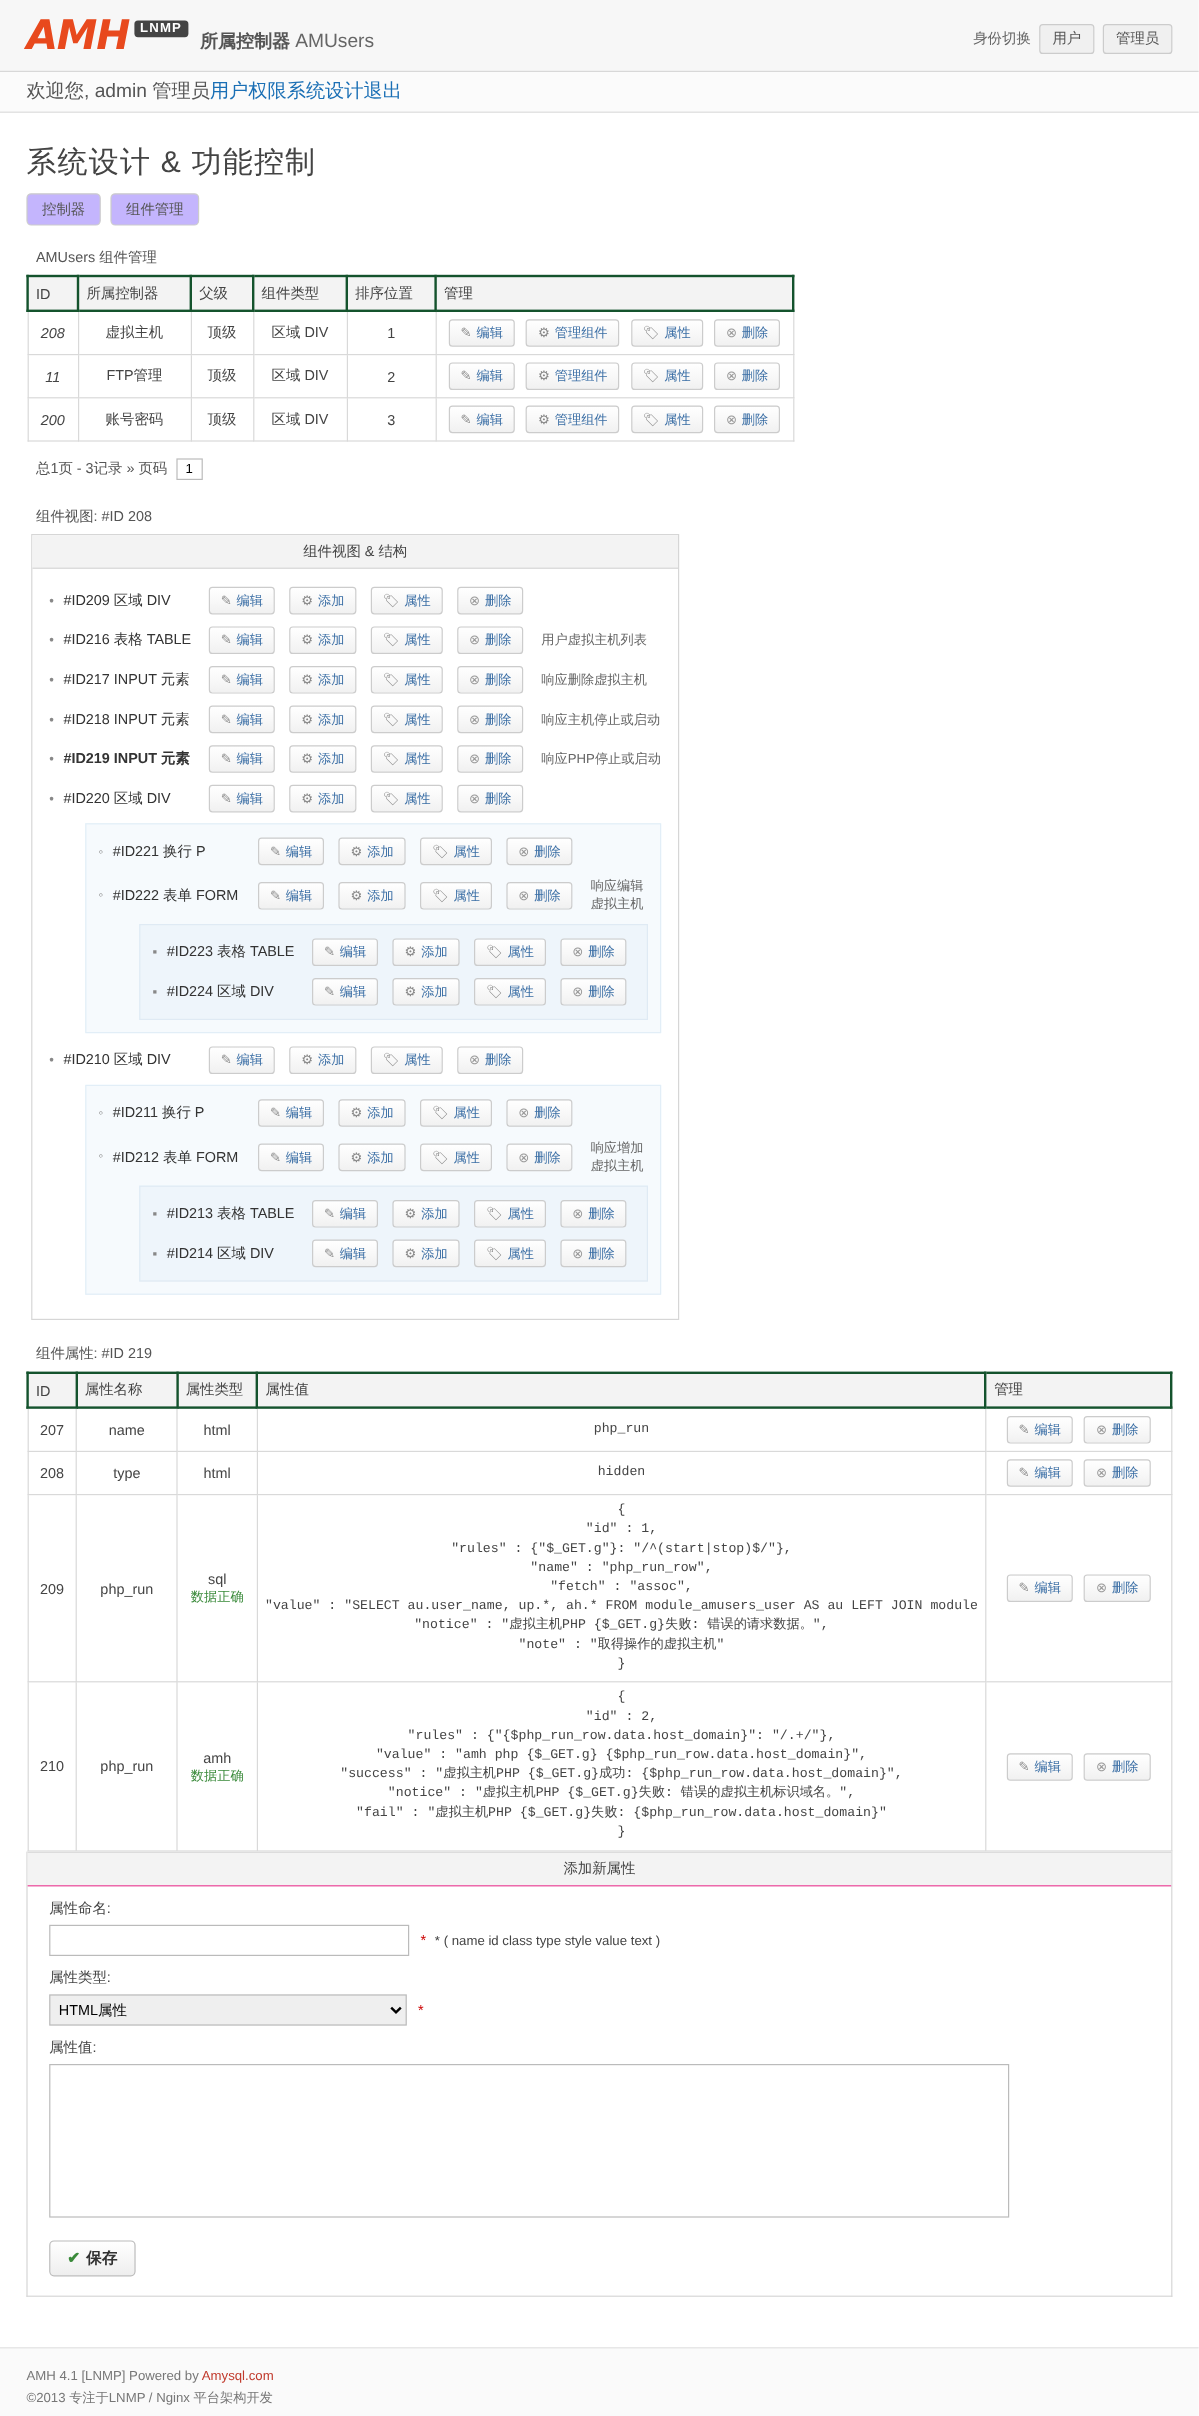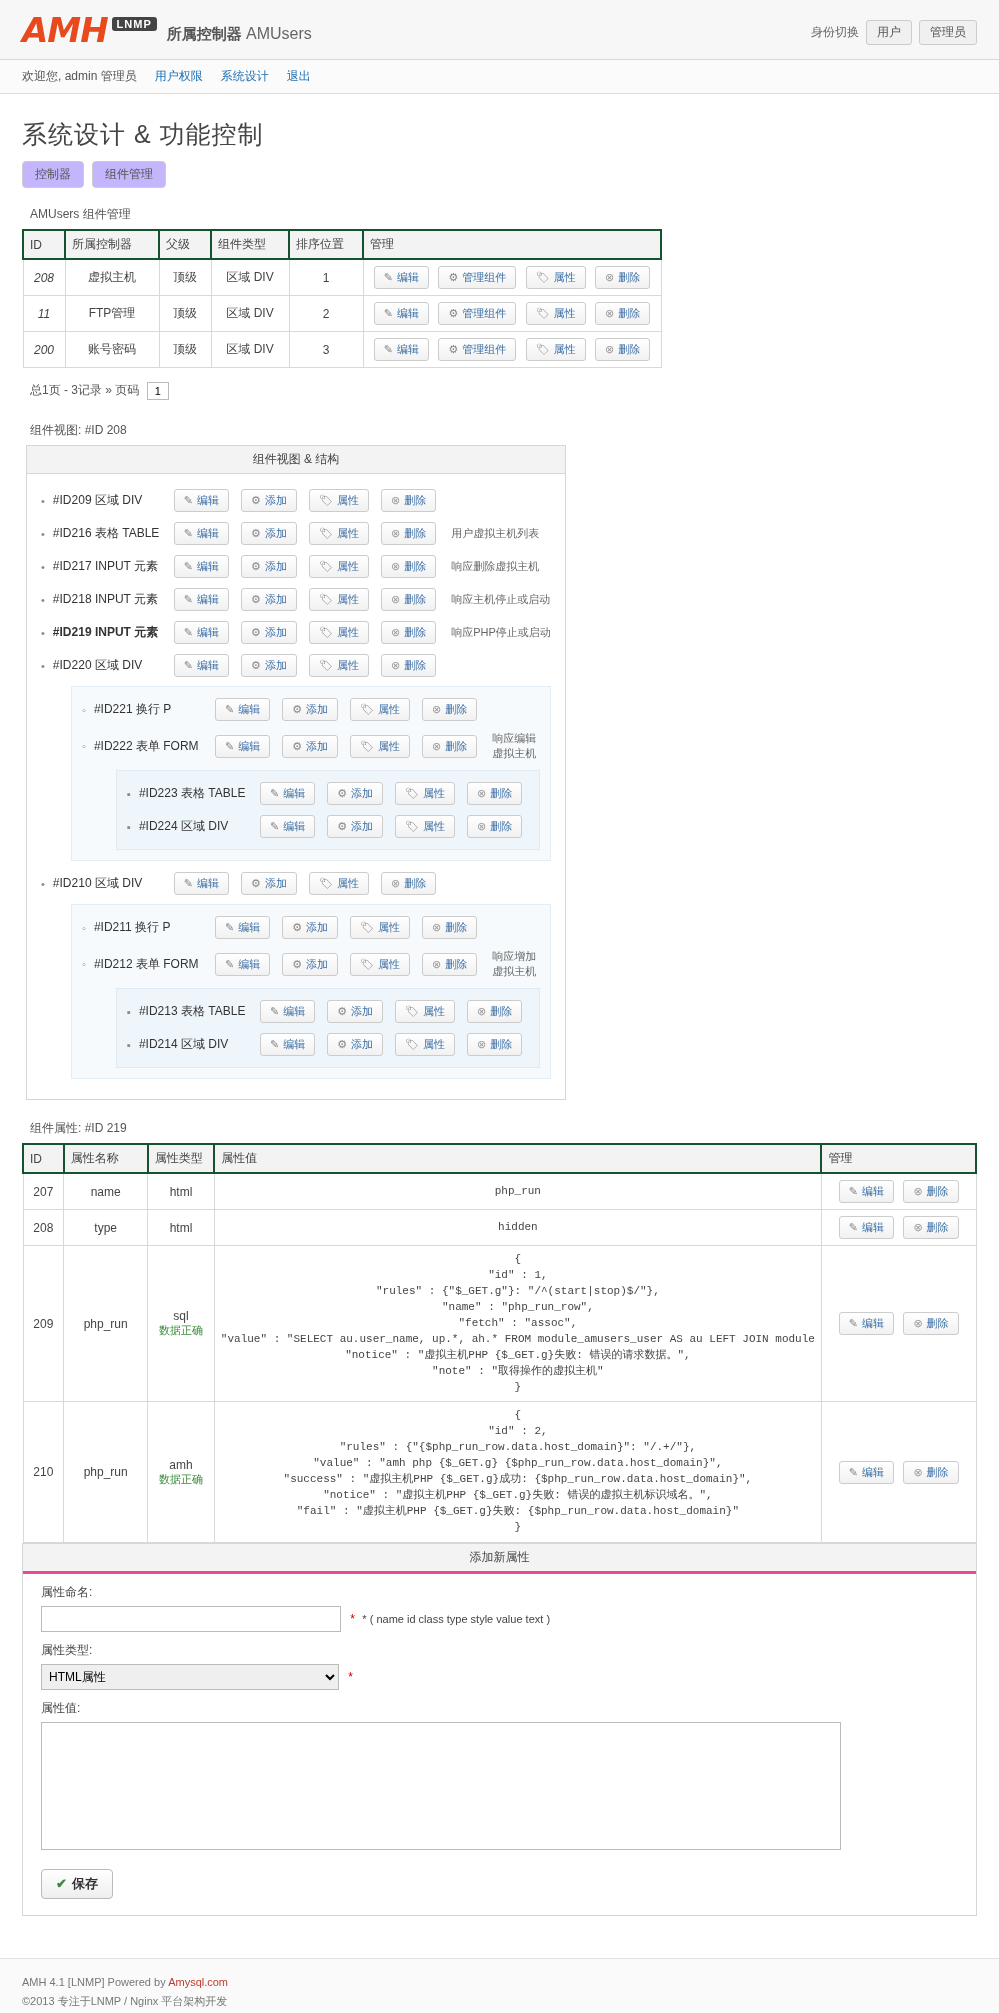--- a/index.html
+++ b/index.html
@@ -64,22 +64,21 @@
     cursor:pointer;
   }
   
   .nav {
     height: 34px;
     background: #fbfbfb;
     border-bottom: 1px solid #dcdcdc;
     display:flex;
     align-items:center;
     padding: 0 22px;
-    font-size: 12px;
-    gap: 18px;
+    font-size: 16px;
   }
   .nav .welcome { color:#555; }
   .nav a { color:#1a6fb5; text-decoration:none; cursor:pointer; }
   
   .page { padding: 18px 22px 0 22px; }
   h1.page-title {
     font-size: 25px;
     font-weight: normal;
     color:#444;
     margin: 6px 0 10px 0;
@@ -193,21 +192,21 @@
   .type-ok { color:#3a8a3a; font-size:11px; display:block; }
   
   .formpanel {
     border:1px solid #d6d6d6;
     border-top: none;
     background:#fff;
     padding: 0 0 16px 0;
   }
   .form-head {
     background:#f3f3f3;
-    border-bottom:3px solid #ec4899;
+    border-bottom:1px solid #ec4899;
     border-top:1px solid #d6d6d6;
     text-align:center;
     padding: 5px;
     font-size:12px;
     color:#444;
   }
   .fgroup { padding: 10px 18px 0 18px; }
   .flabel { font-size:12px; color:#444; margin-bottom: 5px; }
   .finput {
     width: 300px;

